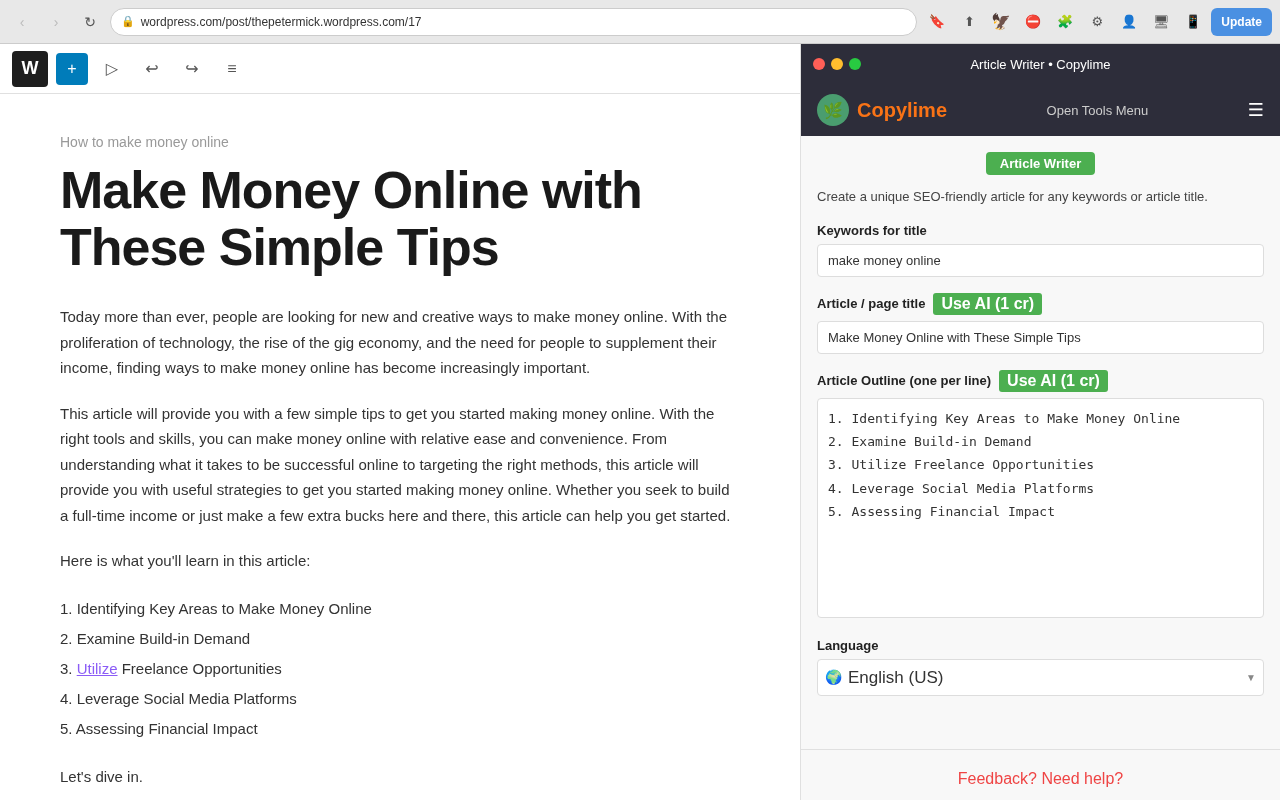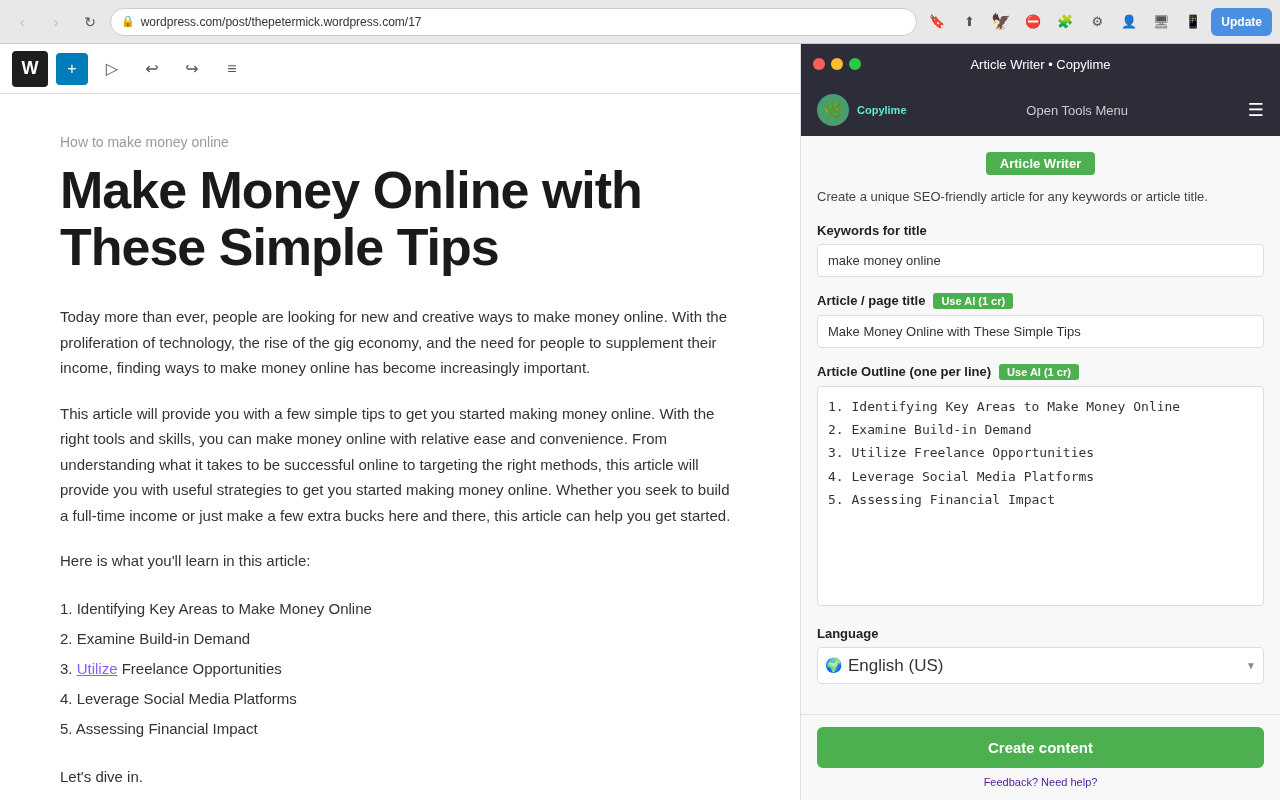--- a/index.html
+++ b/index.html
@@ -131,21 +131,21 @@
       flex-shrink: 0;
     }
     .copylime-brand {
       display: flex; align-items: center; gap: 8px;
     }
     .copylime-icon {
       width: 32px; height: 32px; background: #4a9d6f; border-radius: 50%;
       display: flex; align-items: center; justify-content: center; font-size: 16px;
     }
     .copylime-name {
-      color: #5eead4; font-size: 11px; font-weight: 600;
+      color: #f97316; font-size: 20px; font-weight: 600;
     }
     .open-tools-menu {
       color: #ccc; font-size: 13px; background: transparent; border: none; cursor: pointer;
     }
     .hamburger-icon { color: white; font-size: 18px; background: transparent; border: none; cursor: pointer; }
 
     .panel-body {
       flex: 1;
       overflow-y: auto;
       padding: 16px;
@@ -158,21 +158,21 @@
     }
     .panel-description {
       font-size: 13px; color: #444; margin-bottom: 16px; line-height: 1.5;
     }
 
     .form-group { margin-bottom: 16px; }
     .form-label {
       font-size: 13px; font-weight: 600; color: #222; margin-bottom: 6px; display: flex; align-items: center; gap: 8px;
     }
     .use-ai-btn {
-      background: #4caf50; color: white; font-size: 11px; font-weight: 600;
+      background: #4caf50; color: white; font-size: 16px; font-weight: 600;
       padding: 2px 8px; border-radius: 3px; border: none; cursor: pointer;
     }
     .form-input {
       width: 100%; padding: 8px 10px; border: 1px solid #ddd; border-radius: 4px;
       font-size: 13px; color: #333; background: white; outline: none;
     }
     .form-textarea {
       width: 100%; padding: 8px 10px; border: 1px solid #ddd; border-radius: 4px;
       font-size: 13px; color: #333; background: white; outline: none;
       resize: none; min-height: 220px; line-height: 1.8;
@@ -199,21 +199,21 @@
       padding: 12px 16px;
       background: #f8f8f8;
       border-top: 1px solid #e0e0e0;
       flex-shrink: 0;
     }
     .create-content-btn {
       width: 100%; padding: 12px; background: #4caf50; color: white;
       font-size: 15px; font-weight: 600; border: none; border-radius: 6px; cursor: pointer;
     }
     .feedback-text {
-      font-size: 11px; color: #4c1d95; text-align: center; margin-top: 8px;
+      font-size: 16px; color: #ef4444; text-align: center; margin-top: 8px;
     }
   </style>
 </head>
 <body>
 
 <div class="browser-chrome">
   <button class="browser-nav-btn disabled">‹</button>
   <button class="browser-nav-btn disabled">›</button>
   <button class="browser-nav-btn">↻</button>
   <div class="address-bar">
@@ -328,17 +328,16 @@
             <option>German</option>
             <option>Portuguese</option>
           </select>
           <span class="chevron-icon">▼</span>
         </div>
       </div>
 
     </div>
 
     <div class="panel-footer">
-      <button class="create-content-btn">Create content</button>
       <div class="feedback-text">Feedback? Need help?</div>
     </div>
   </div>
 </div>
 
 </body></html>

